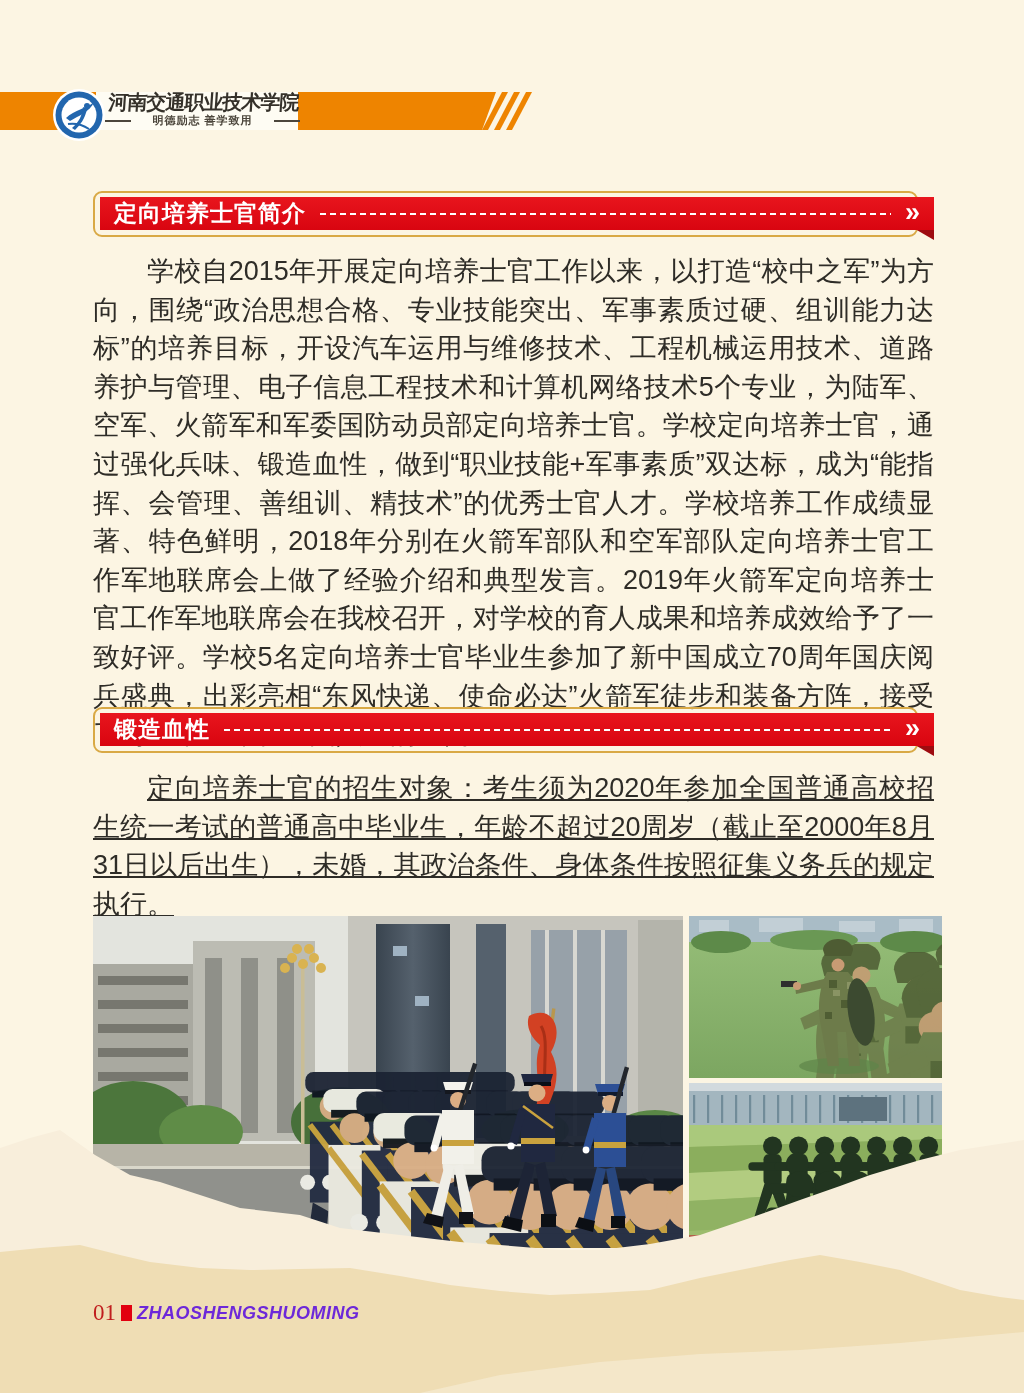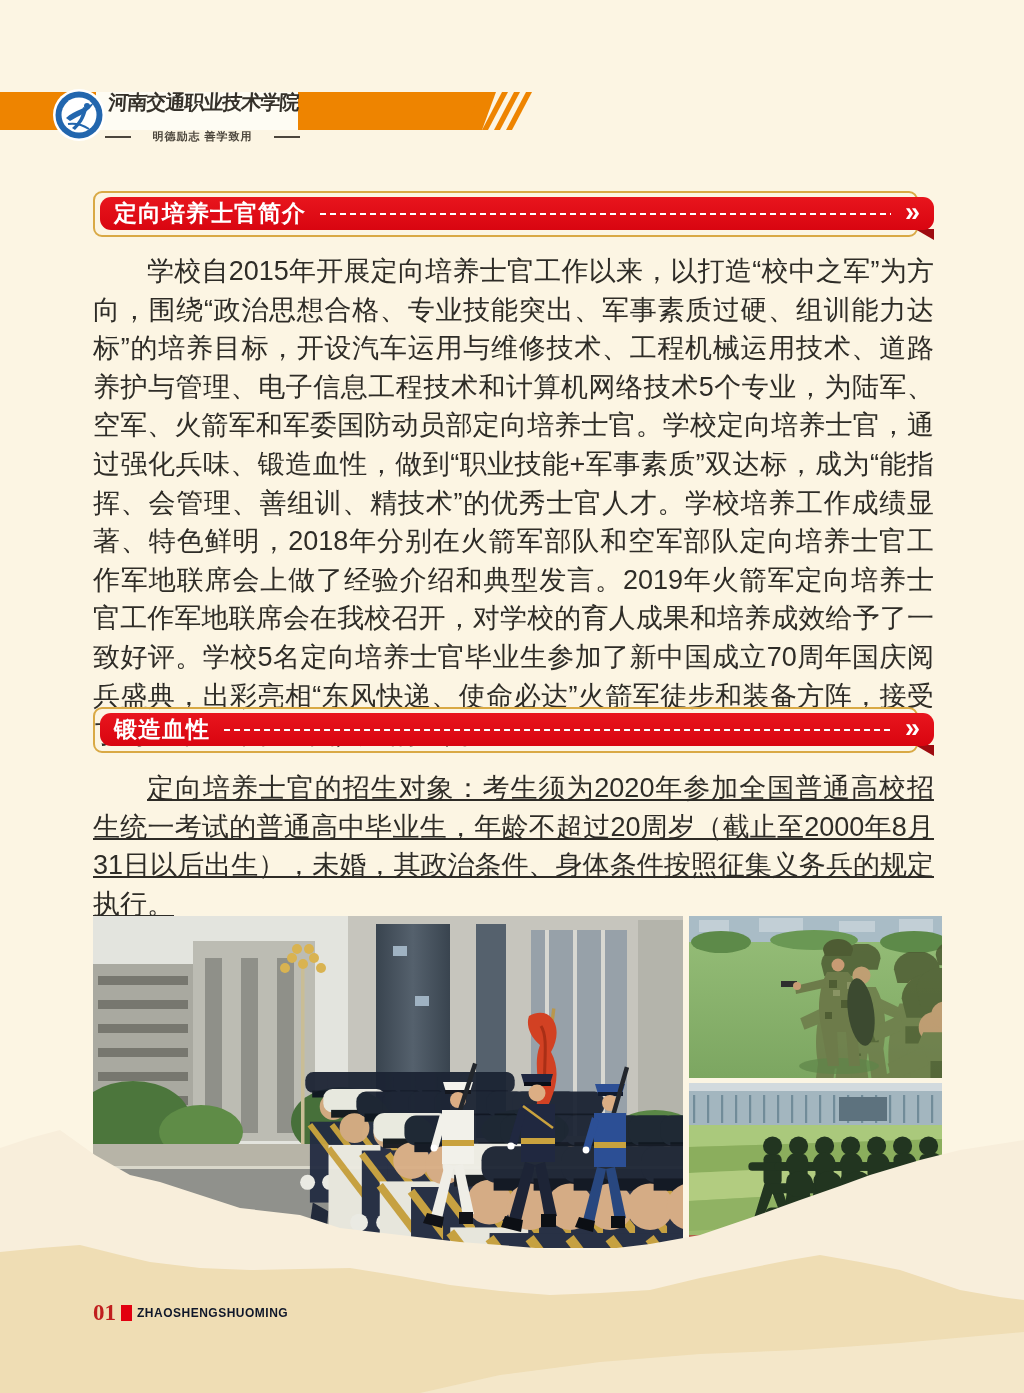--- a/index.html
+++ b/index.html
@@ -7,56 +7,56 @@
        background:#fcf5e3;font-family:"Liberation Sans",sans-serif;}
 
   
   .band-svg{position:absolute;left:0;top:92px;width:540px;height:38px;}
   .name-gap{position:absolute;left:96px;top:92px;width:202px;height:38px;background:#fefcf3;}
   .emblem{position:absolute;left:52px;top:88px;width:54px;height:54px;}
   .school-name{position:absolute;left:106px;top:89px;width:195px;text-align:center;
        font-size:20px;font-weight:bold;color:#35312a;letter-spacing:-1px;
        font-family:"Liberation Serif",serif;transform:skewX(-4deg);white-space:nowrap;}
   .motto{position:absolute;left:100px;top:113px;width:205px;display:flex;align-items:center;
-       justify-content:center;gap:21px;font-size:11px;font-weight:bold;color:#4c463c;letter-spacing:1px;margin-top:16px;}
+       justify-content:center;gap:21px;font-size:11px;font-weight:bold;color:#4c463c;letter-spacing:1px;}
   .motto .rule{display:inline-block;width:26px;height:2px;background:#4c463c;}
 
   
   .banner{position:absolute;left:93px;width:848px;height:58px;}
   .b1{top:189px;} .b2{top:705px;}
   .banner .outline{position:absolute;left:0;top:2px;width:821px;height:42px;
        border:2px solid #d9a945;border-radius:9px;background:transparent;}
   .banner .fold{position:absolute;left:822px;top:40px;width:0;height:0;
        border-top:11px solid #9e0b10;border-left:19px solid transparent;}
   .banner .ribbon{position:absolute;left:7px;top:8px;width:834px;height:33px;
        background:linear-gradient(#e8151d,#d90510);display:flex;align-items:center;
-       padding:12px 14px;box-sizing:border-box;gap:14px;border-radius:11px;}
+       padding:12px 14px;box-sizing:border-box;gap:14px;}
   .banner .btitle{color:#fff;font-weight:bold;font-size:23px;letter-spacing:1px;white-space:nowrap;}
   .banner .dashes{flex:1;height:2px;
        background:repeating-linear-gradient(90deg,#ffffff 0 6px,rgba(255,255,255,0) 6px 10px);}
   .banner .chev{color:#fff;font-size:27px;font-weight:bold;line-height:1;margin-top:-3px;}
 
   
   .para{position:absolute;left:93px;width:841px;margin:0;color:#2e2c27;
        font-size:27px;line-height:38.6px;text-align:justify;text-indent:2em;
        font-family:"Liberation Sans",sans-serif;}
   .p1{top:252px;} .p2{top:769px;text-decoration:underline;}
 
   
   .photo{position:absolute;display:block;}
   .ph1{left:93px;top:916px;width:590px;height:332px;}
   .ph2{left:689px;top:916px;width:253px;height:162px;}
   .ph3{left:689px;top:1083px;width:253px;height:165px;}
 
   
   .waves{position:absolute;left:0;top:1100px;width:1024px;height:293px;}
   .footer{position:absolute;left:93px;top:1300px;display:flex;align-items:center;gap:5px;}
-  .pageno{font-family:"Liberation Serif",serif;font-size:23px;font-weight:bold;color:#c01e1e;}
+  .pageno{font-family:"Liberation Serif",serif;font-size:23px;font-weight:normal;color:#c01e1e;}
   .fsq{display:inline-block;width:11px;height:16px;background:#e2000f;}
-  .ftext{font-size:12px;font-weight:bold;color:#0f172a;letter-spacing:.5px;}
+  .ftext{font-size:18px;font-weight:bold;color:#6d28d9;letter-spacing:.5px;font-style:italic;}
 </style>
 </head>
 <body>
 
 <div>
 
   <div>
     <svg class="band-svg" viewBox="0 0 540 38">
       <rect x="0" y="0" width="96" height="38" fill="#ee8400"></rect>
       <rect x="298" y="0" width="182" height="38" fill="#ee8400"></rect>

